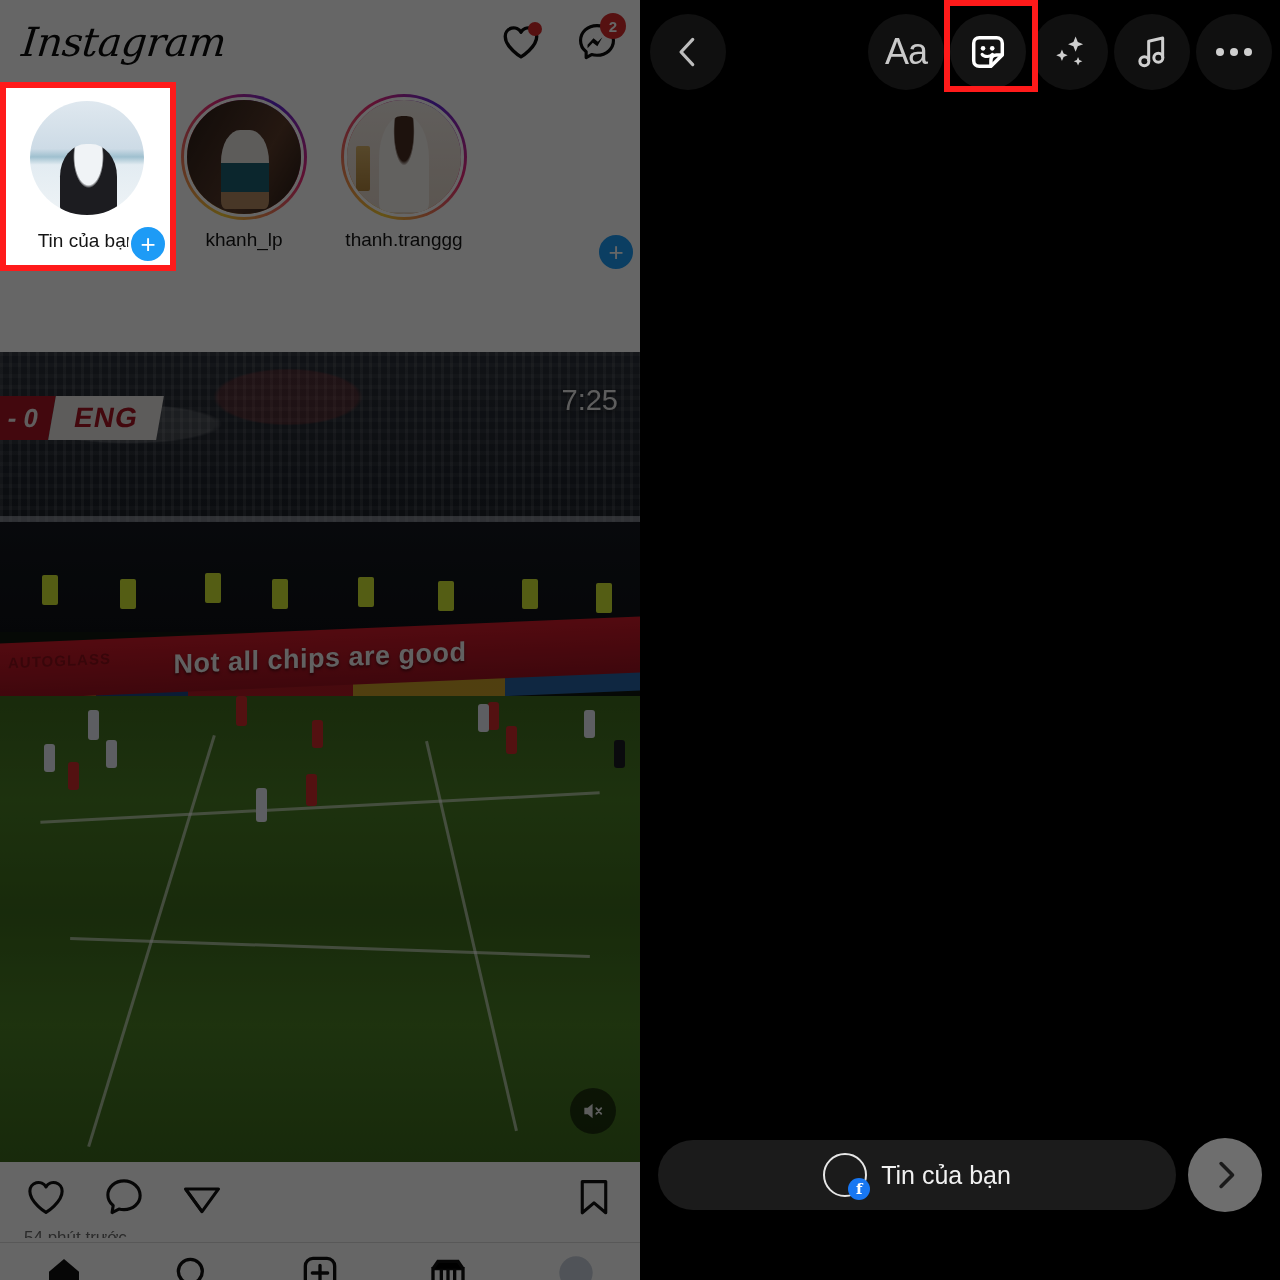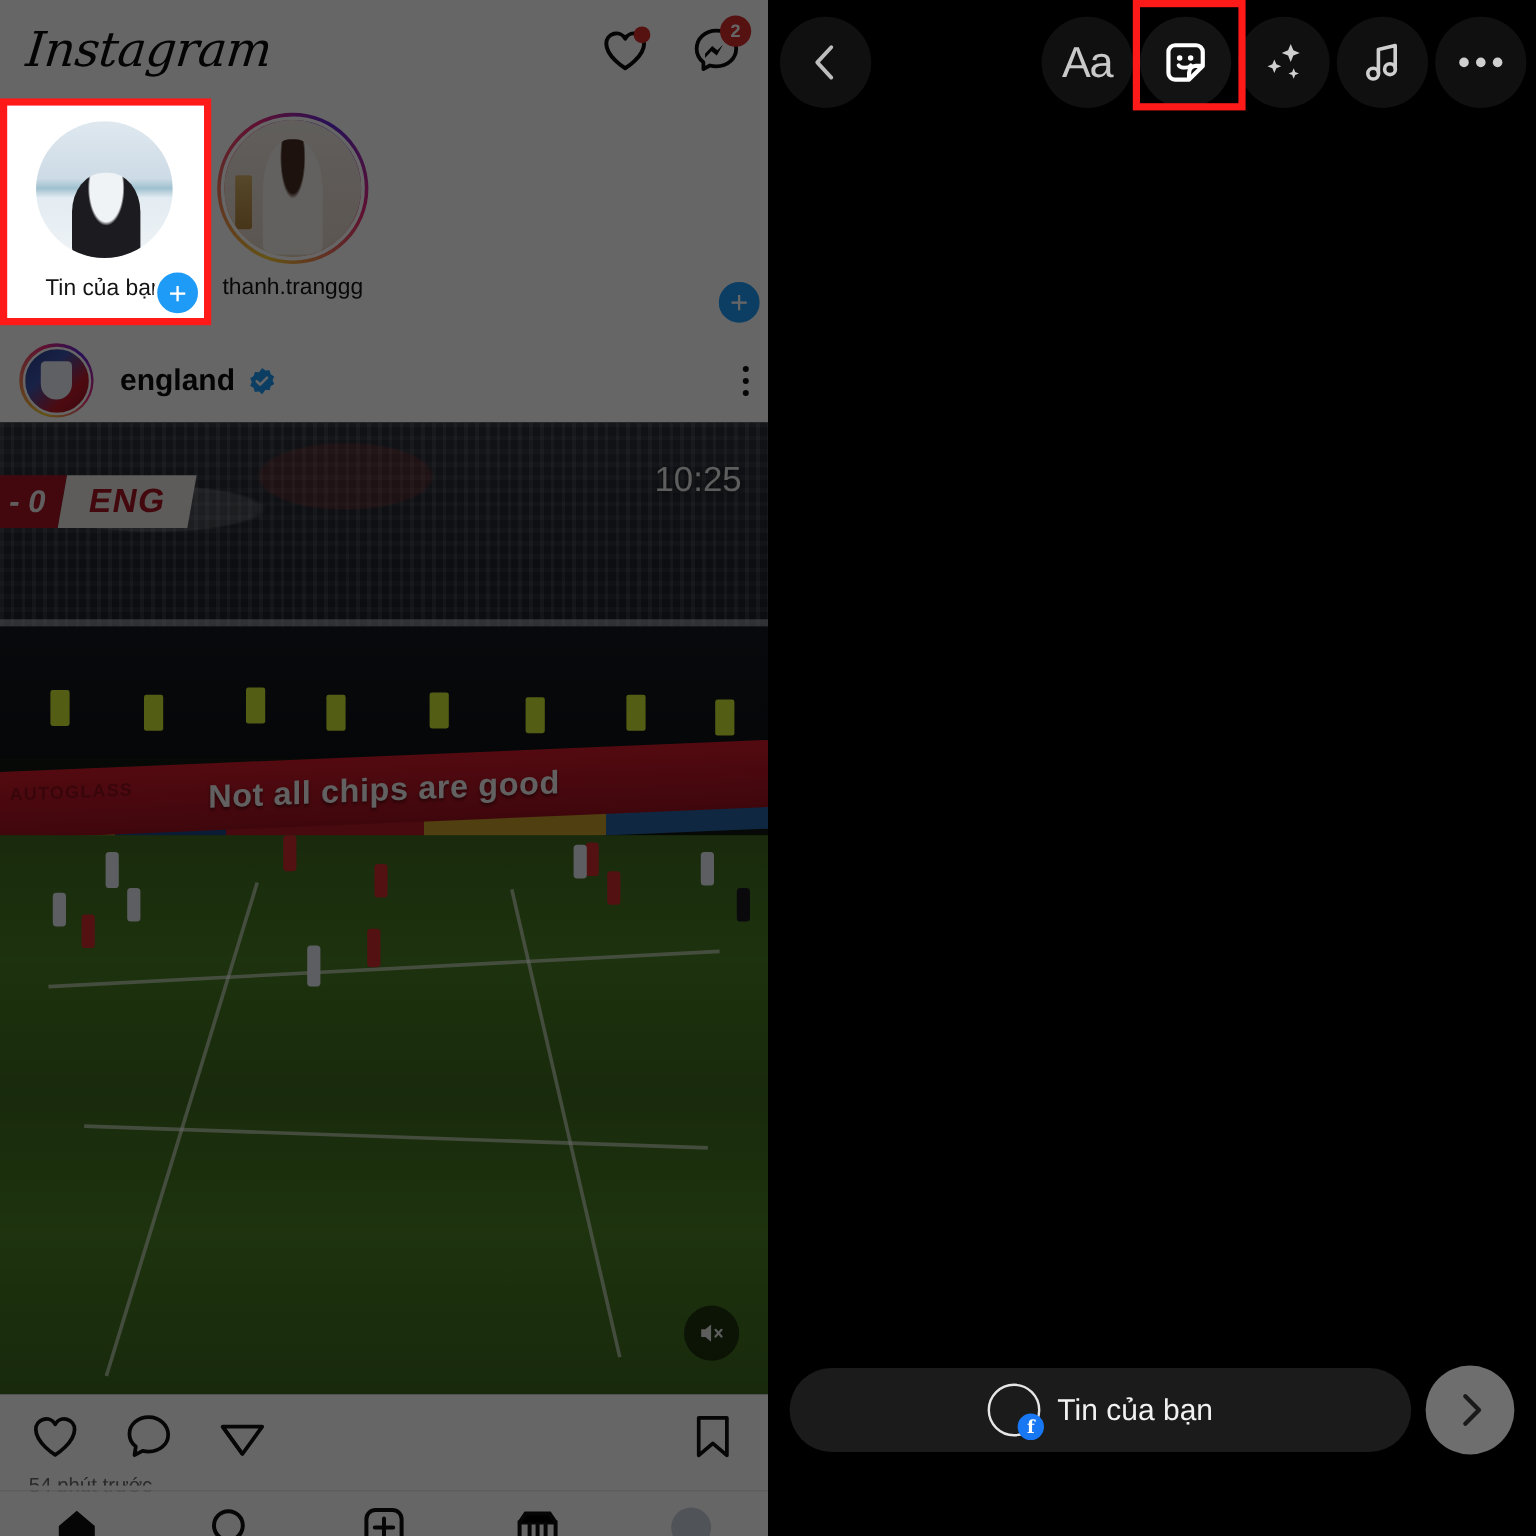--- a/index.html
+++ b/index.html
@@ -339,52 +339,41 @@
       <div class="story">
         <div class="ring">
           <div class="ring-inner">
             <div class="avatar-img art-me"></div>
           </div>
           <div class="plus-badge">+</div>
         </div>
         <div class="story-name">Tin của bạn</div>
       </div>
 
+      <div class="story">
+        <div class="ring grad">
+          <div class="ring-inner">
+            <div class="avatar-img art-k"></div>
+          </div>
+        </div>
+        <div class="story-name">khanh_lp</div>
+      </div>
 
 
       <div class="story">
         <div class="ring grad">
           <div class="ring-inner">
             <div class="avatar-img art-t"></div>
           </div>
         </div>
         <div class="story-name">thanh.tranggg</div>
       </div>
 
     </div>
 
-    <div class="post-head">
-      <div class="post-av">
-        <div class="post-av-in">
-          <span class="crest"></span>
-        </div>
-      </div>
-      <div class="post-user">
-        <span class="post-user-name">england</span>
-        <svg class="verified" viewBox="0 0 24 24">
-          <path d="M12 1.5l2.6 2.1 3.3-.3.9 3.2 2.8 1.8-1.3 3 1.3 3-2.8 1.8-.9 3.2-3.3-.3L12 22.5 9.4 20.4l-3.3.3-.9-3.2L2.4 15.7l1.3-3-1.3-3 2.8-1.8.9-3.2 3.3.3Z" fill="#1d9bf6"></path>
-          <path d="M7.6 12.2l2.7 2.7 5.6-5.6" fill="none" stroke="#fff" stroke-width="2" stroke-linecap="round" stroke-linejoin="round"></path>
-        </svg>
-      </div>
-      <div class="post-dots">
-        <i></i>
-          <i></i>
-          <i></i>
-      </div>
-    </div>
 
     <div class="post-media">
       <div class="stand"></div>
       <div class="rail"></div>
       <div class="stand2"></div>
       <div class="vest-row">
         <span class="vest" style="left:42px;top:8px"></span>
         <span class="vest" style="left:120px;top:12px"></span>
         <span class="vest" style="left:205px;top:6px"></span>
         <span class="vest" style="left:272px;top:12px"></span>
@@ -418,21 +407,21 @@
         <span class="player p-white" style="left:478px;top:8px"></span>
         <span class="player p-white" style="left:584px;top:14px"></span>
         <span class="player p-dark" style="left:614px;top:44px"></span>
         <span class="player p-white" style="left:44px;top:48px"></span>
       </div>
 
       <div class="score">
         <span class="s1">- 0</span>
         <span class="s2">ENG</span>
       </div>
-      <div class="vtime">10:25</div>
+      <div class="vtime">7:25</div>
 
       <div class="mute-btn">
         <svg width="26" height="26" viewBox="0 0 24 24">
           <path d="M4 9h3.2L11.6 5.4v13.2L7.2 15H4Z" fill="#e9e9e9"></path>
           <path d="M15 9.4l4.6 5.2M19.6 9.4 15 14.6" stroke="#e9e9e9" stroke-width="1.7" stroke-linecap="round"></path>
         </svg>
       </div>
     </div>
 
     <div class="action-bar">

